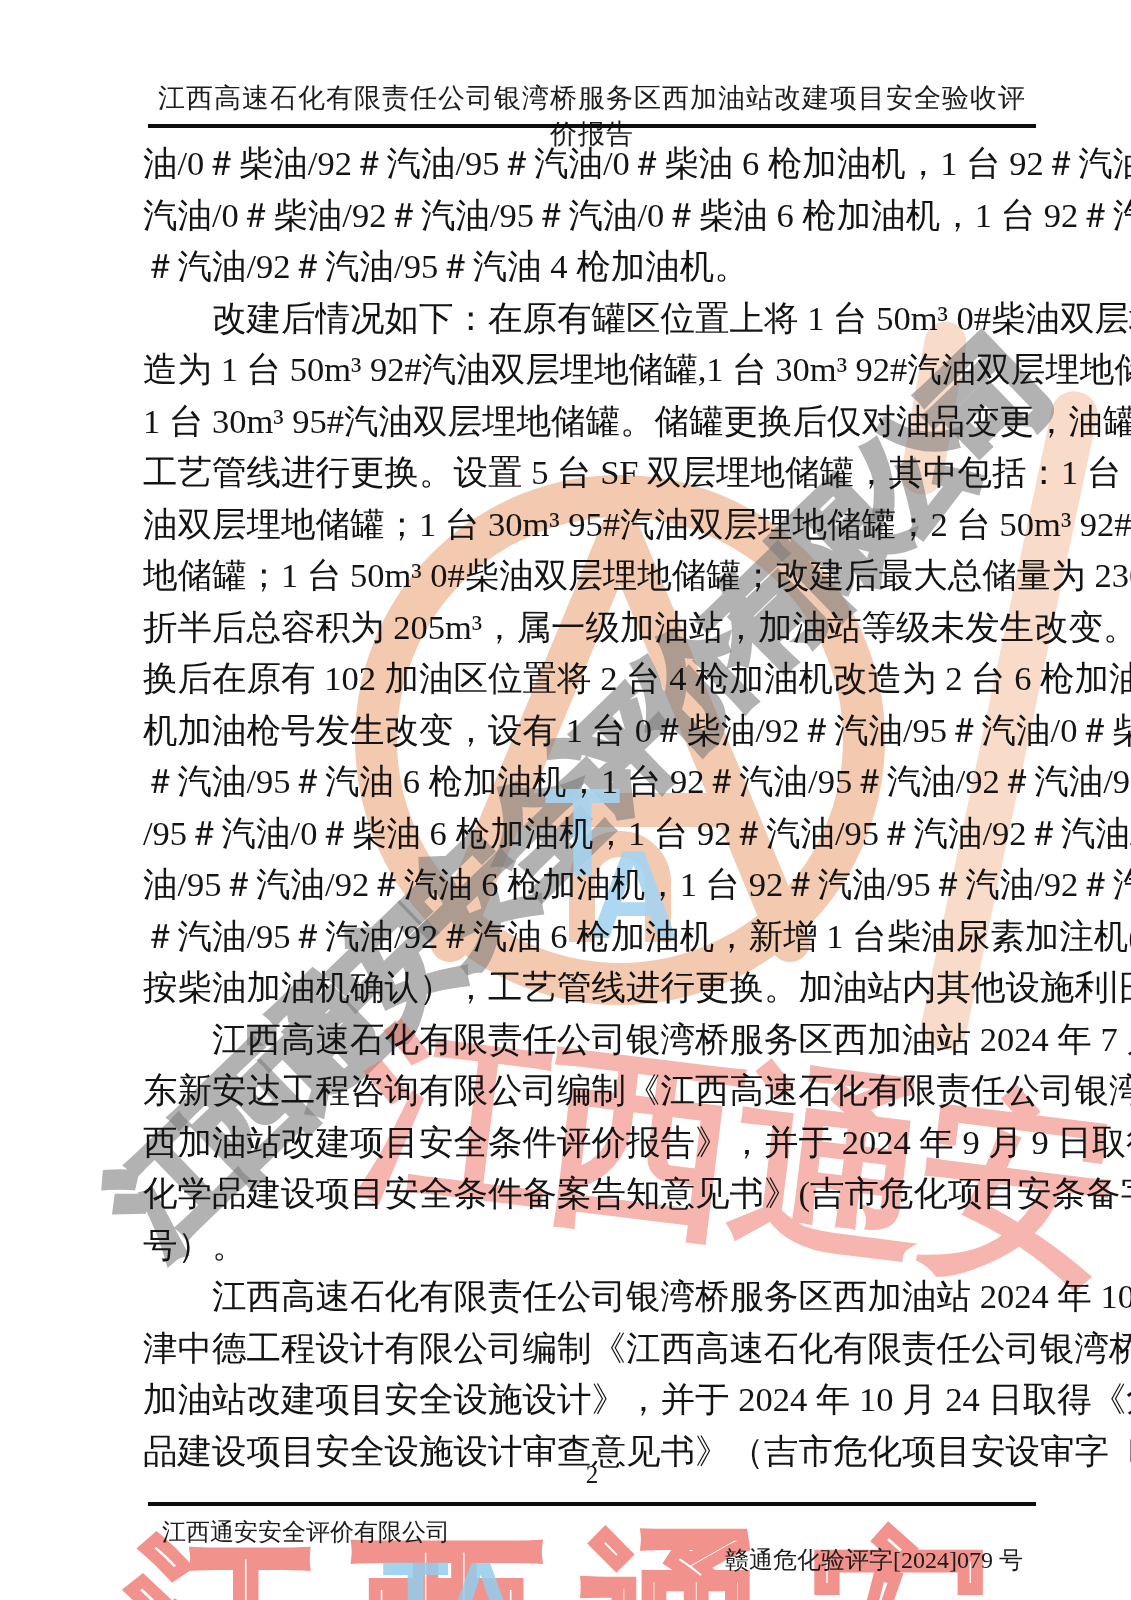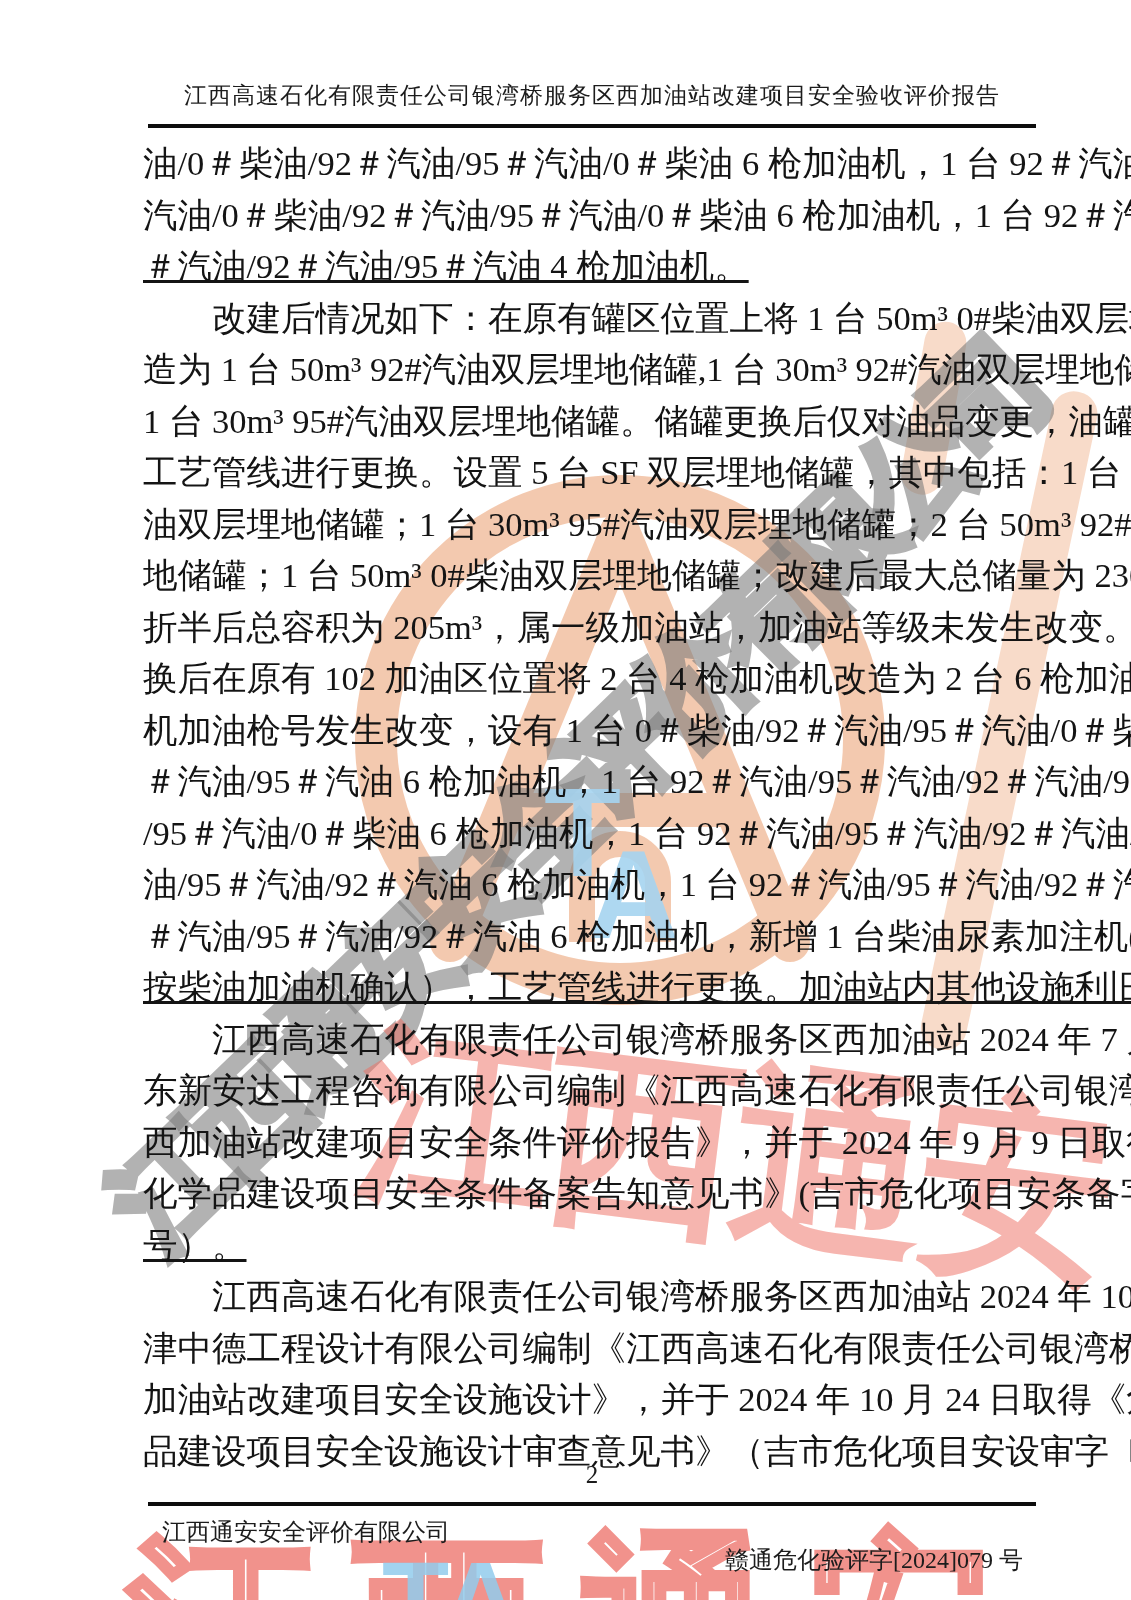--- a/index.html
+++ b/index.html
@@ -40,30 +40,30 @@
     -webkit-text-stroke:6px rgba(233,88,78,0.65);
   }
   .bottom-blue-ta{
     position:absolute;left:382px;top:1545px;font-size:110px;font-weight:bold;line-height:1;
     color:rgba(146,203,236,0.85);font-family:"Liberation Sans","DejaVu Sans",sans-serif;
   }
   
   .content{position:absolute;inset:0;z-index:1;}
   .header-title{
     position:absolute;left:148px;top:80px;width:888px;
-    text-align:center;font-size:23px;color:#1c1c1c;letter-spacing:1px;
+    text-align:center;font-size:27px;color:#1c1c1c;letter-spacing:1px;
   }
   .header-rule{position:absolute;left:148px;top:124px;width:888px;height:4px;background:#0d0d0d;}
   .body-lines{position:absolute;left:143px;top:138px;width:888px;}
   .line{
     height:51.5px;line-height:51.5px;font-size:34.5px;color:#141414;
     white-space:nowrap;text-align:justify;text-justify:inter-ideograph;
     text-align-last:justify;overflow:visible;
   }
-  .line.flush{text-align:right;text-align-last:left;text-decoration:underline;}
+  .line.flush{text-align:right;text-align-last:left;}
   .line.indent{text-indent:69px;}
   .page-num{
     position:absolute;left:148px;top:1461px;width:888px;text-align:center;
     font-size:25px;color:#1c1c1c;
   }
   .footer-rule{position:absolute;left:148px;top:1502px;width:888px;height:3.5px;background:#0d0d0d;}
   .footer-left{position:absolute;left:162px;top:1516px;font-size:24px;color:#1c1c1c;}
   .footer-right{position:absolute;right:108px;top:1516px;font-size:24px;color:#1c1c1c;margin-top:28px;}
 </style>
 </head>

